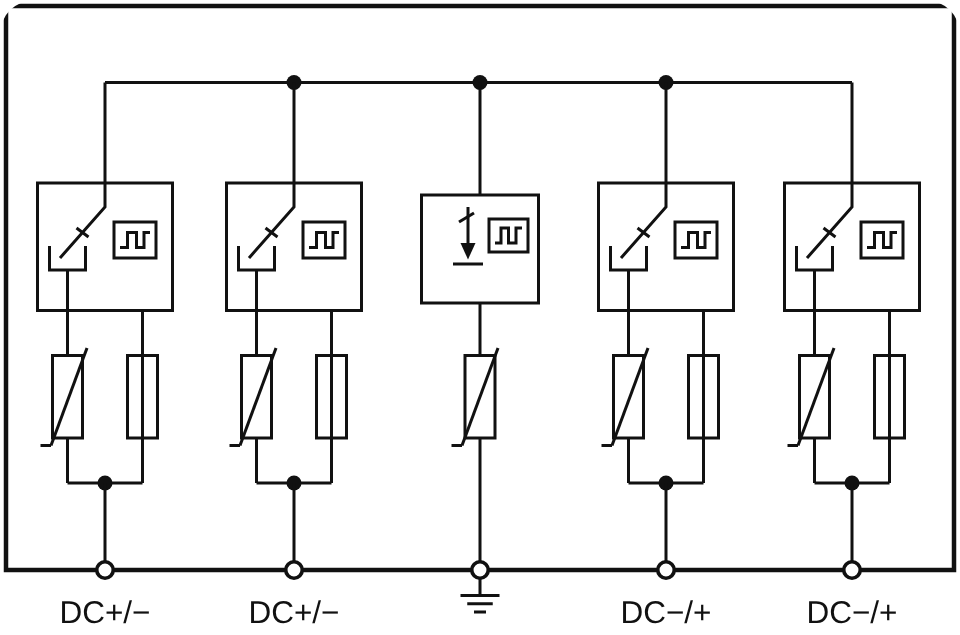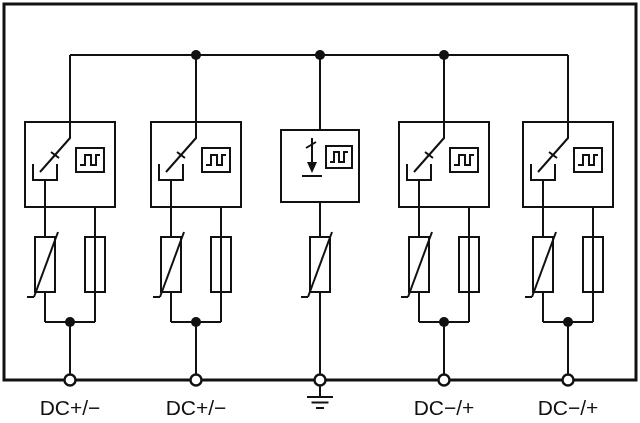--- a/index.html
+++ b/index.html
@@ -1,16 +1,16 @@
 <!DOCTYPE html>
 <html><head>
 <meta charset="utf-8">
 <style>
   html,body{margin:0;padding:0;background:#ffffff;}
-  .stage{width:640px;height:423px;position:relative;background:#ffffff;overflow:hidden;}
+  .stage{width:640px;height:423px;position:relative;background:#ffffff;overflow:hidden;border-radius:23px;}
   svg{display:block;}
   .wire{stroke:#111;stroke-width:2;fill:none;stroke-linecap:butt;stroke-linejoin:miter;}
   .box{stroke:#111;stroke-width:2;fill:none;}
   .dot{fill:#111;stroke:none;}
   .term{fill:#ffffff;stroke:#111;stroke-width:2.4;}
   .terminal-label{font-family:"Liberation Sans",sans-serif;font-size:21px;fill:#111;}
 </style>
 </head>
 <body>
 

